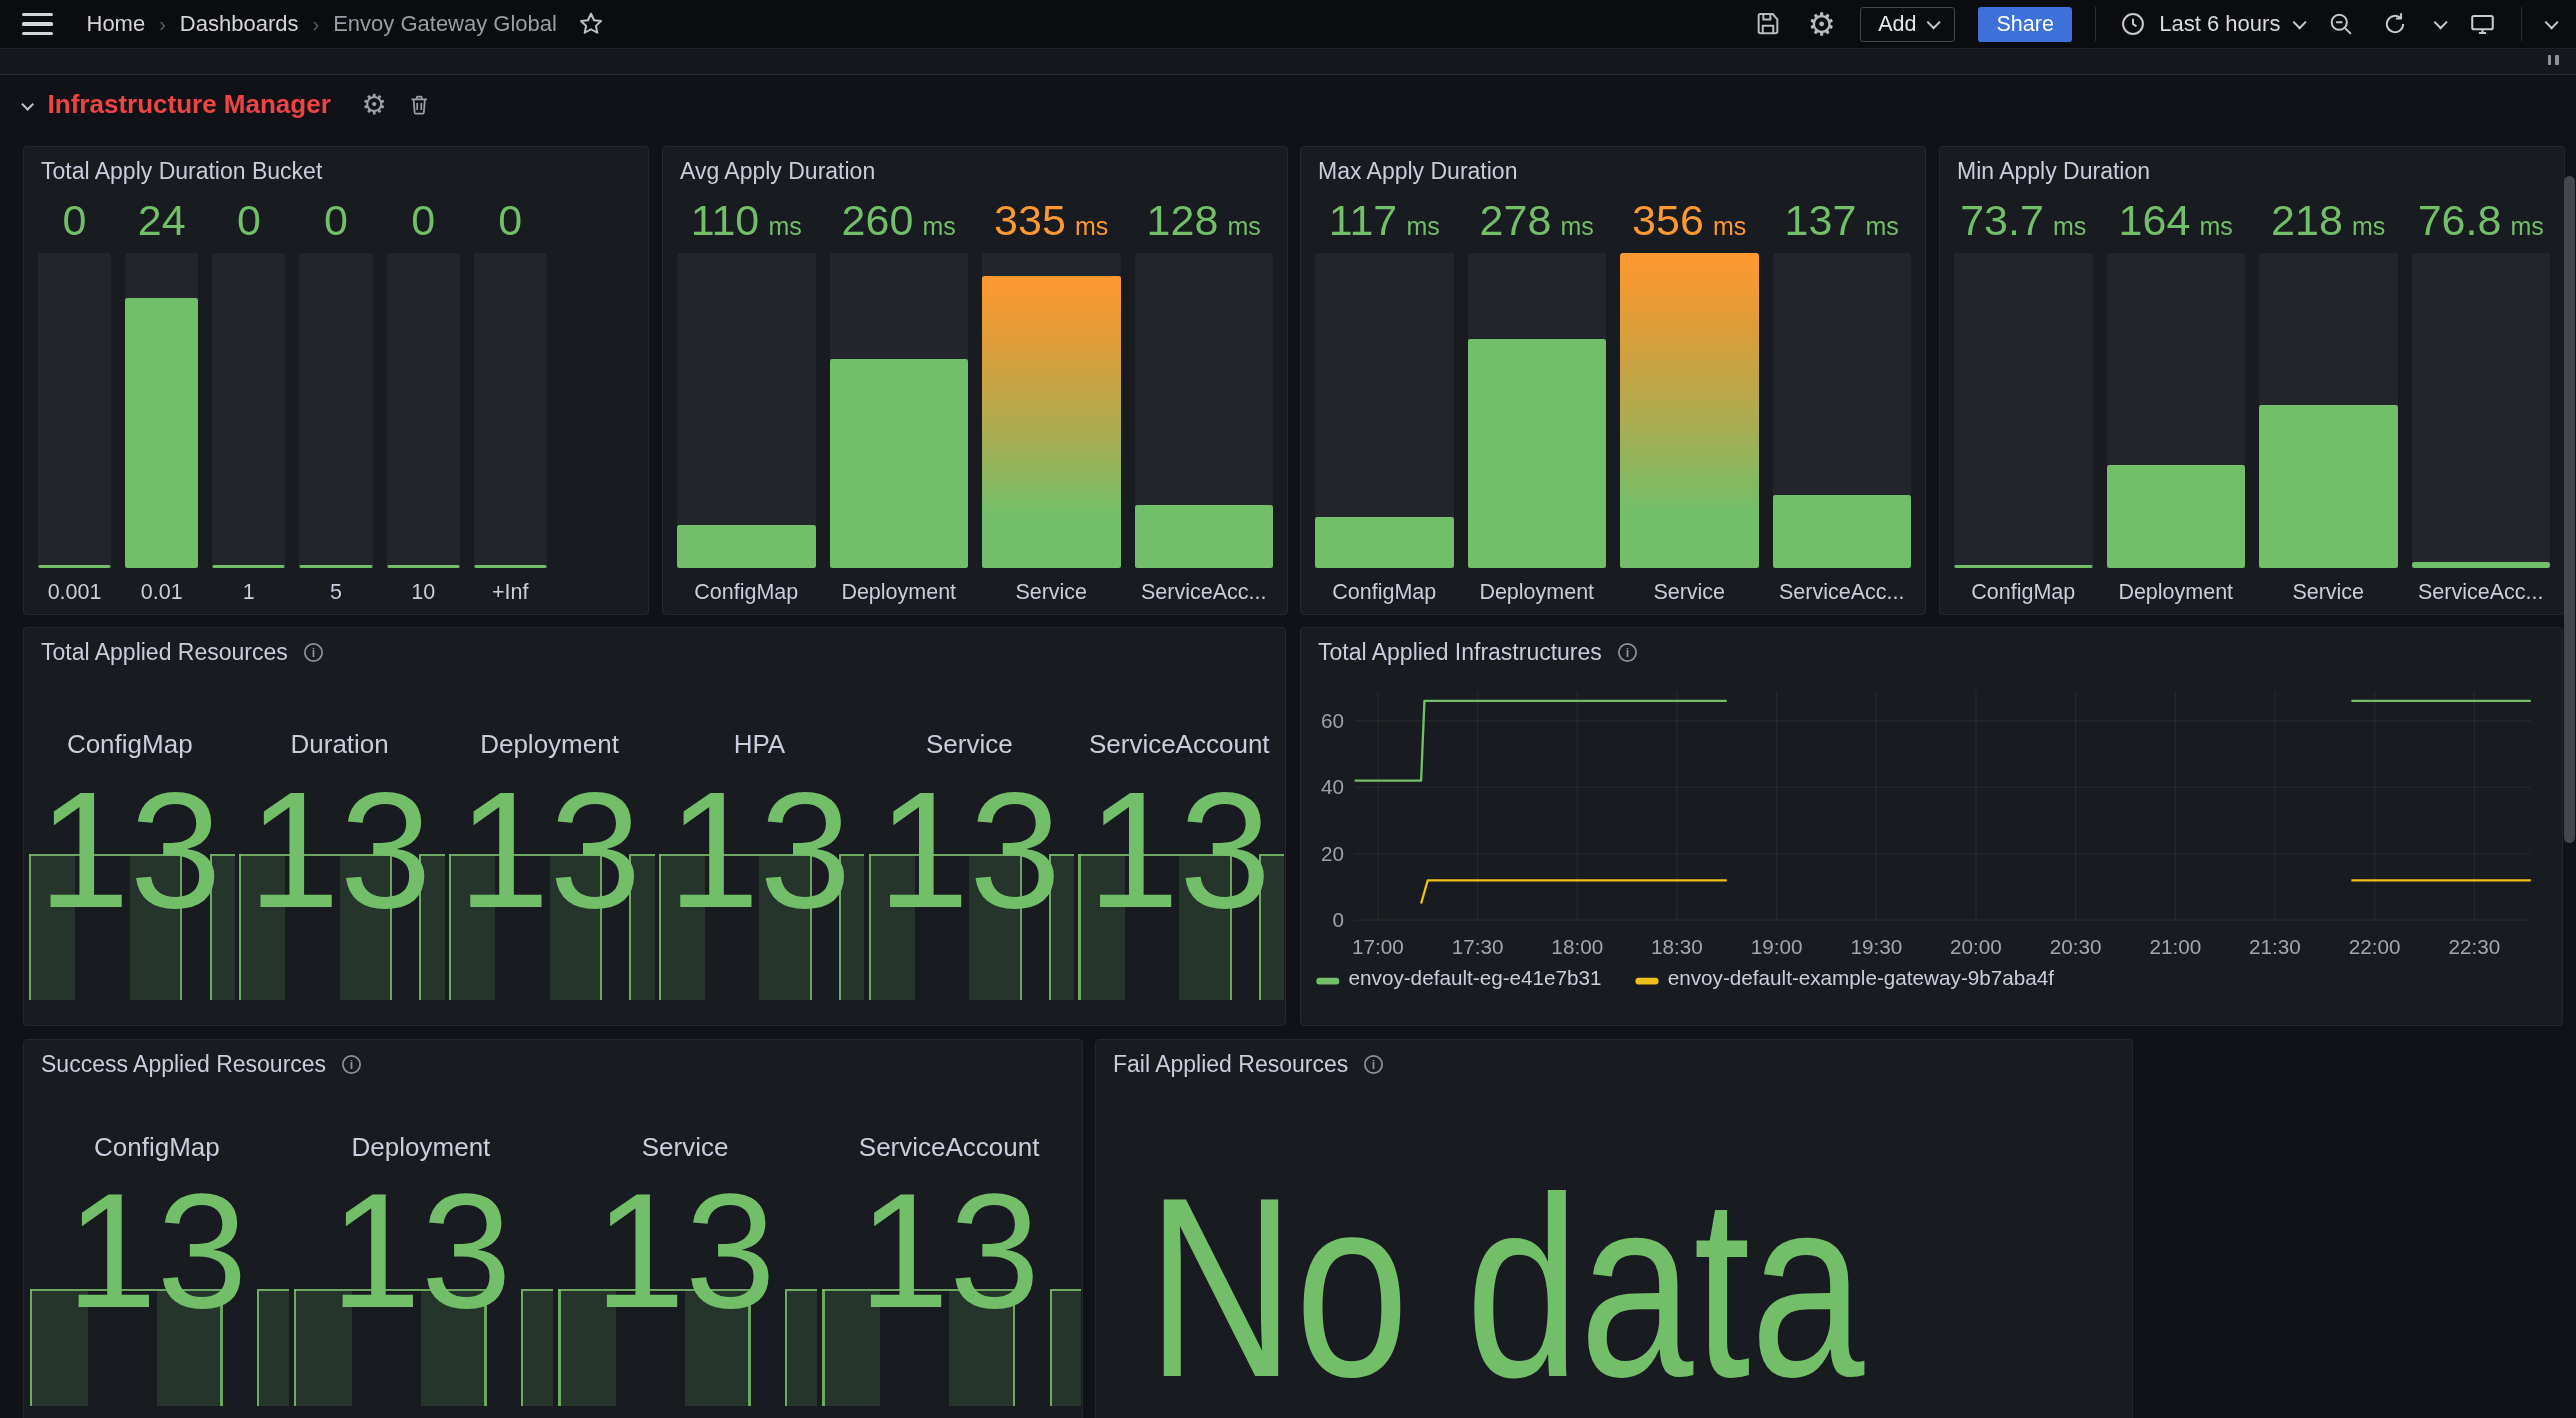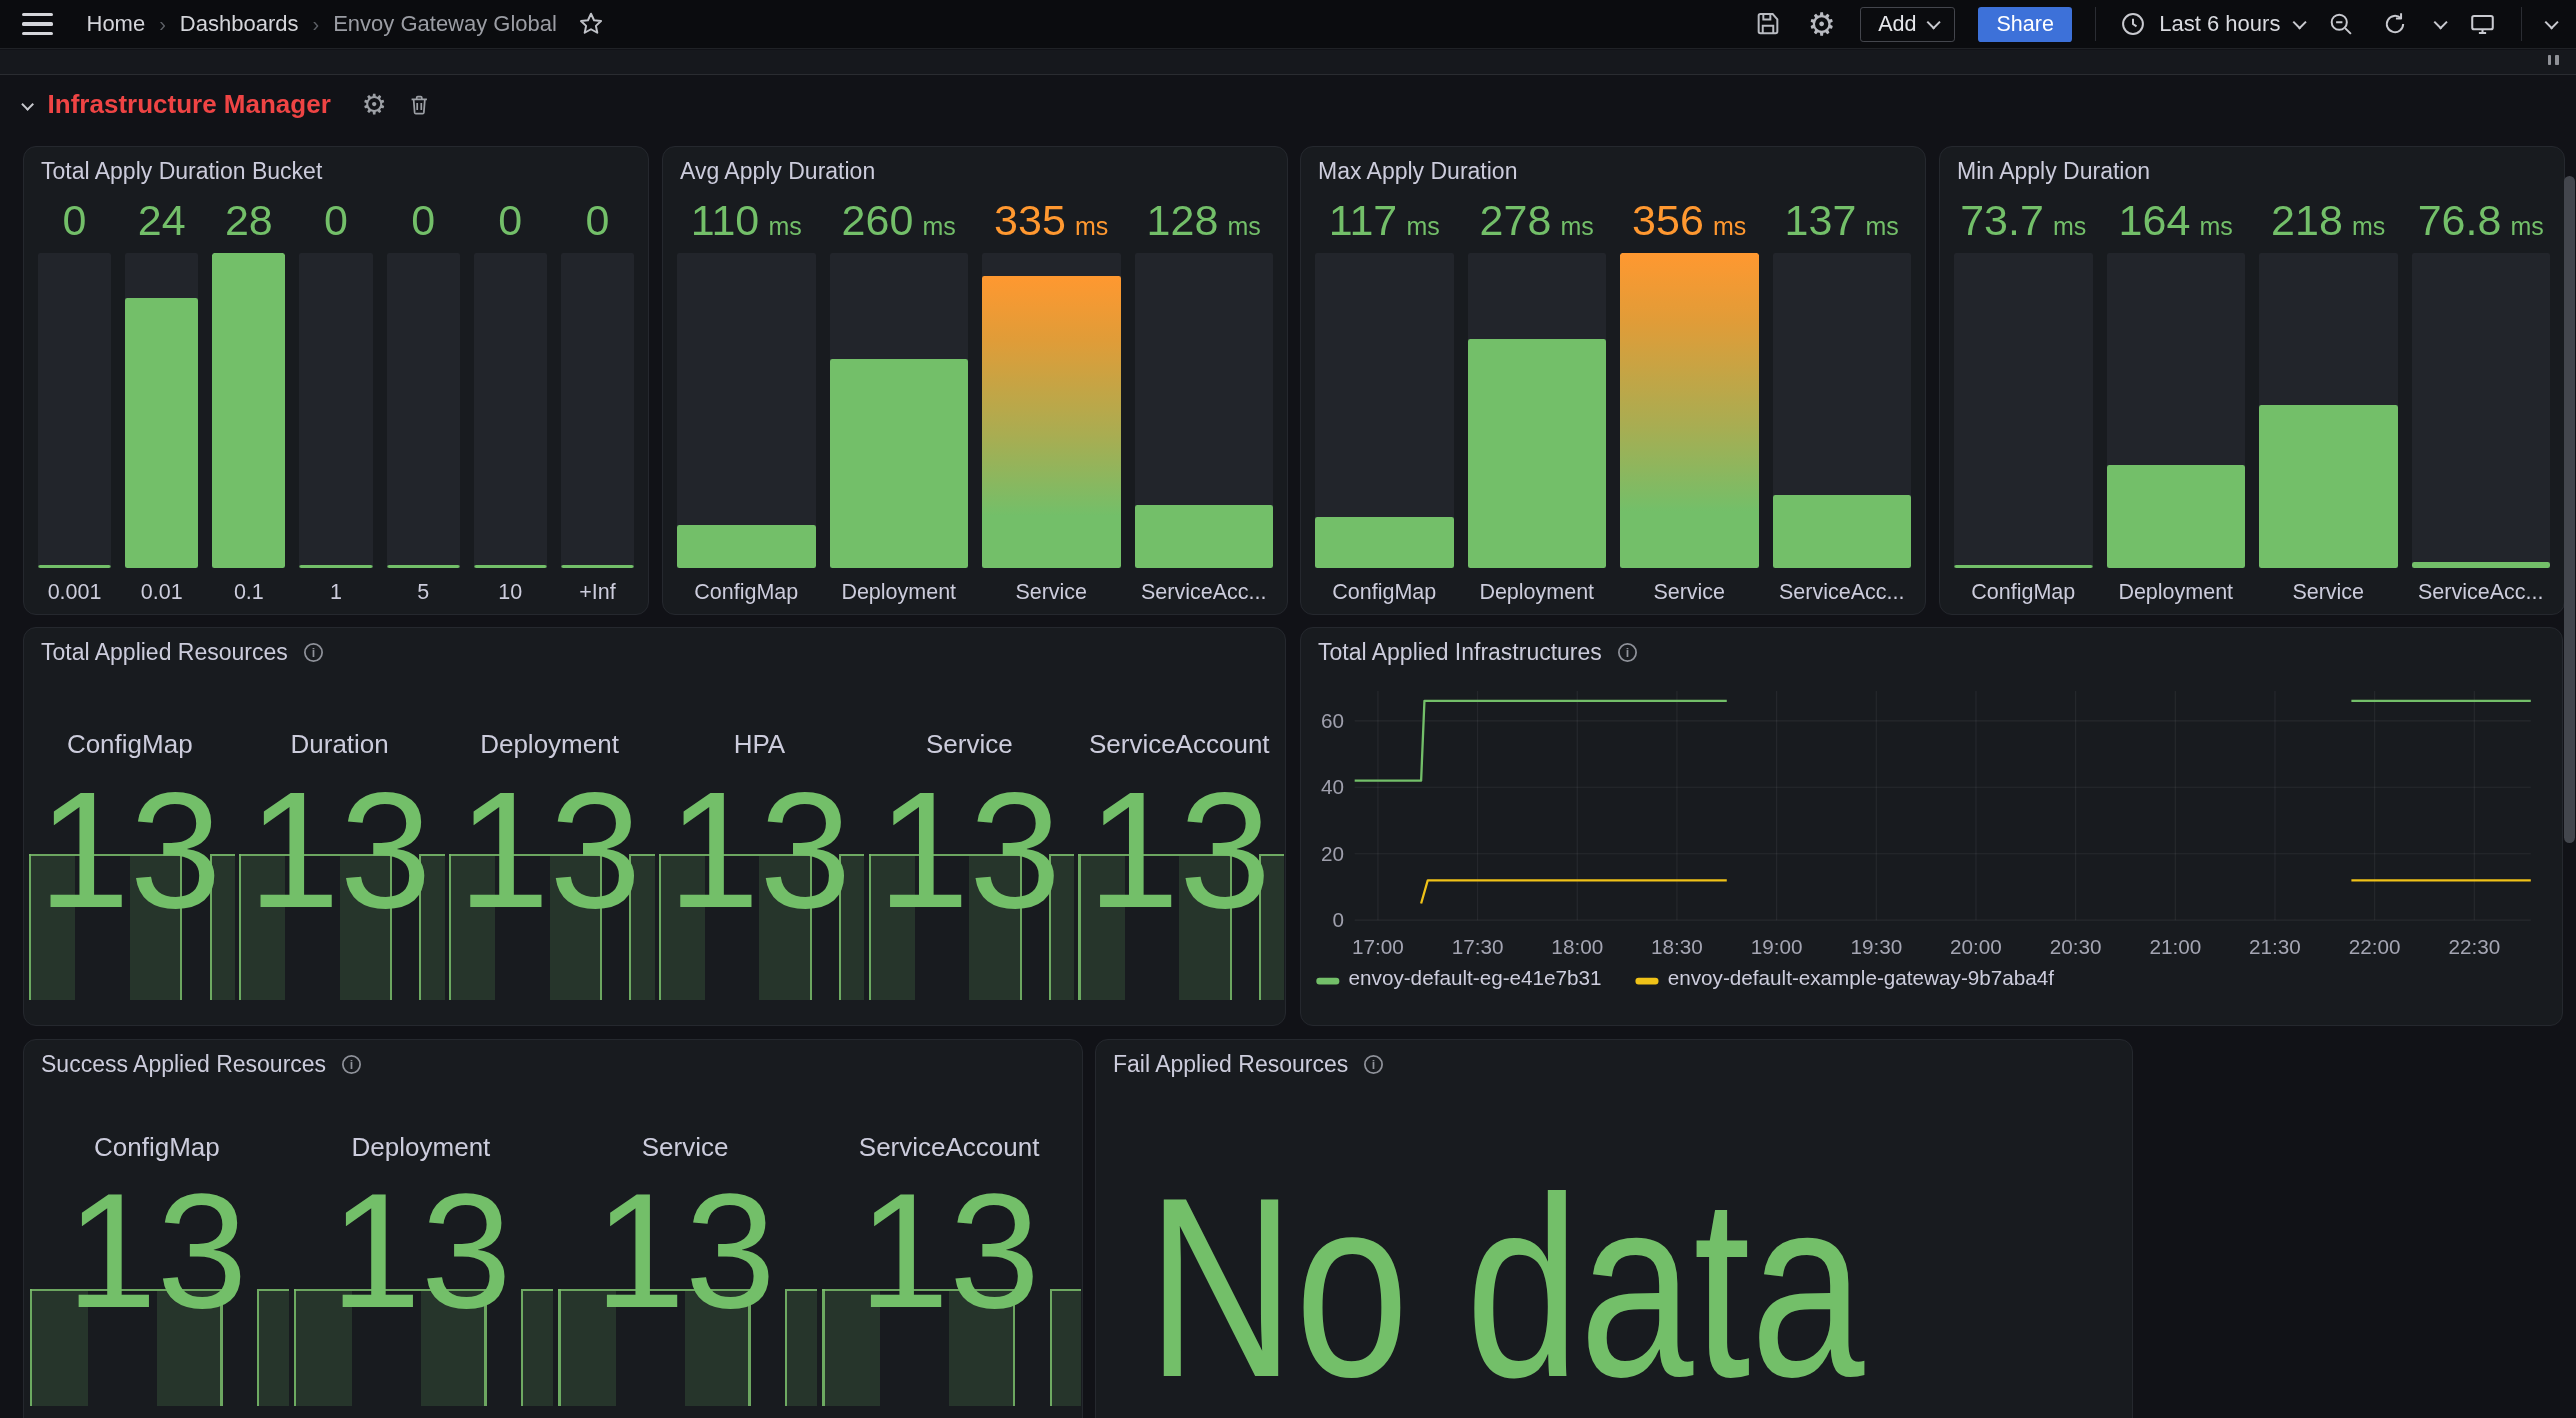--- a/index.html
+++ b/index.html
@@ -32,21 +32,21 @@
   .strip .handle { position:absolute; right:17px; top:4.6px; display:flex; gap:3.8px; }
   .strip .handle div { width:3.8px; height:10.7px; background:#8f9197; border-radius:0.8px; }
   
   .section-row { position:absolute; left:23px; top:83px; height:43px;
     display:flex; align-items:center; gap:20px; }
   .sec-chev { width:9.2px; height:9.2px; border-right:2.3px solid #c7c8cd; border-bottom:2.3px solid #c7c8cd;
     transform:rotate(45deg); margin-right:-4.6px; }
   .sec-title { color:#ef4444; font-size:26px; font-weight:bold; }
   .sec-ic { color:#9da0a6; font-size:24.5px; display:flex; align-items:center; }
   
-  .panel { position:absolute; background:#181b1f; border:0.8px solid #25282e; border-radius:13px; }
+  .panel { position:absolute; background:#181b1f; border:0.8px solid #25282e; border-radius:4px; }
   .p-title { position:absolute; left:17px; top:10.7px; display:flex; align-items:center; gap:14px;
     font-size:23px; font-weight:500; color:#ccccdc; z-index:5; white-space:nowrap; }
   
   .gauge-wrap { position:absolute; left:14px; right:14px; top:49px; bottom:9.2px;
     display:grid; column-gap:14px; }
   .gcol { display:flex; flex-direction:column; align-items:center; min-width:0; }
   .gval { height:57px; display:flex; align-items:baseline; gap:9.2px; white-space:nowrap; }
   .gval .num { font-size:43px; font-weight:500; }
   .gval .unit { font-size:25px; font-weight:500; }
   .gval.ok { color:#73bf69; } .gval.warn { color:#ff9830; }
@@ -178,29 +178,20 @@
         <div class="glabel">0.001</div>
       </div>
       <div class="gcol">
         <div class="gval ok">
           <span class="num">24</span>
         </div>
         <div class="gtrack">
           <div class="gfill " style="height:85.7%"></div>
         </div>
         <div class="glabel">0.01</div>
-      </div>
-      <div class="gcol">
-        <div class="gval ok">
-          <span class="num">28</span>
-        </div>
-        <div class="gtrack">
-          <div class="gfill " style="height:100%"></div>
-        </div>
-        <div class="glabel">0.1</div>
       </div>
       <div class="gcol">
         <div class="gval ok">
           <span class="num">0</span>
         </div>
         <div class="gtrack">
           <div class="gfill " style="height:0%"></div>
         </div>
         <div class="glabel">1</div>
       </div>

